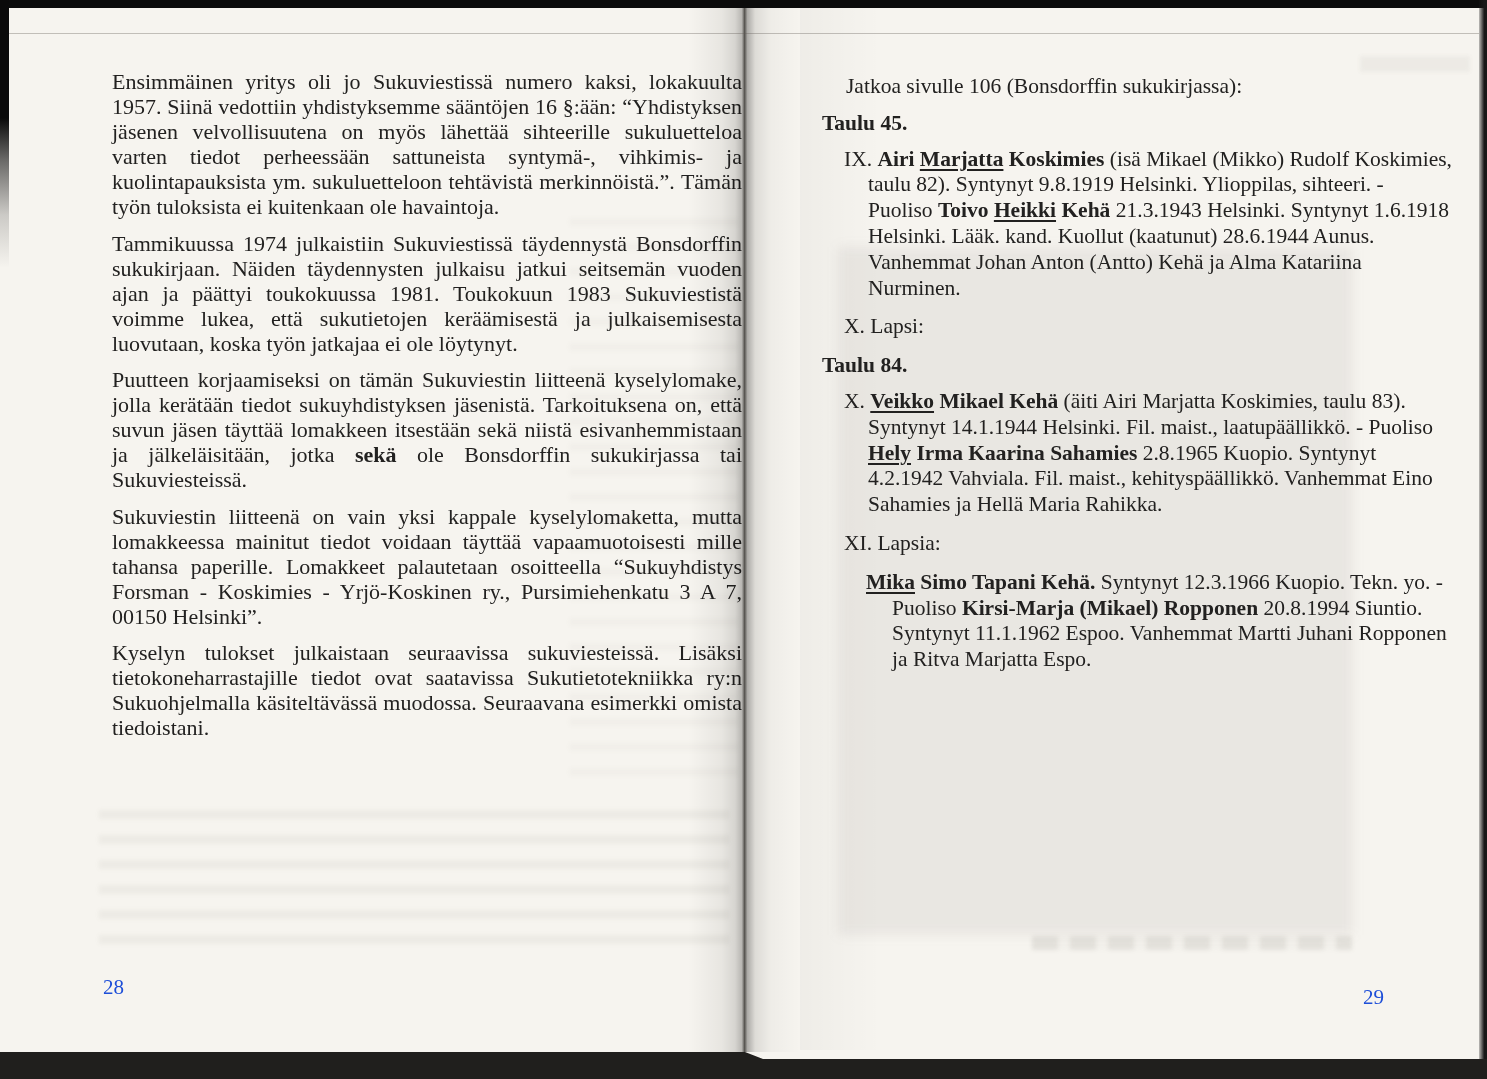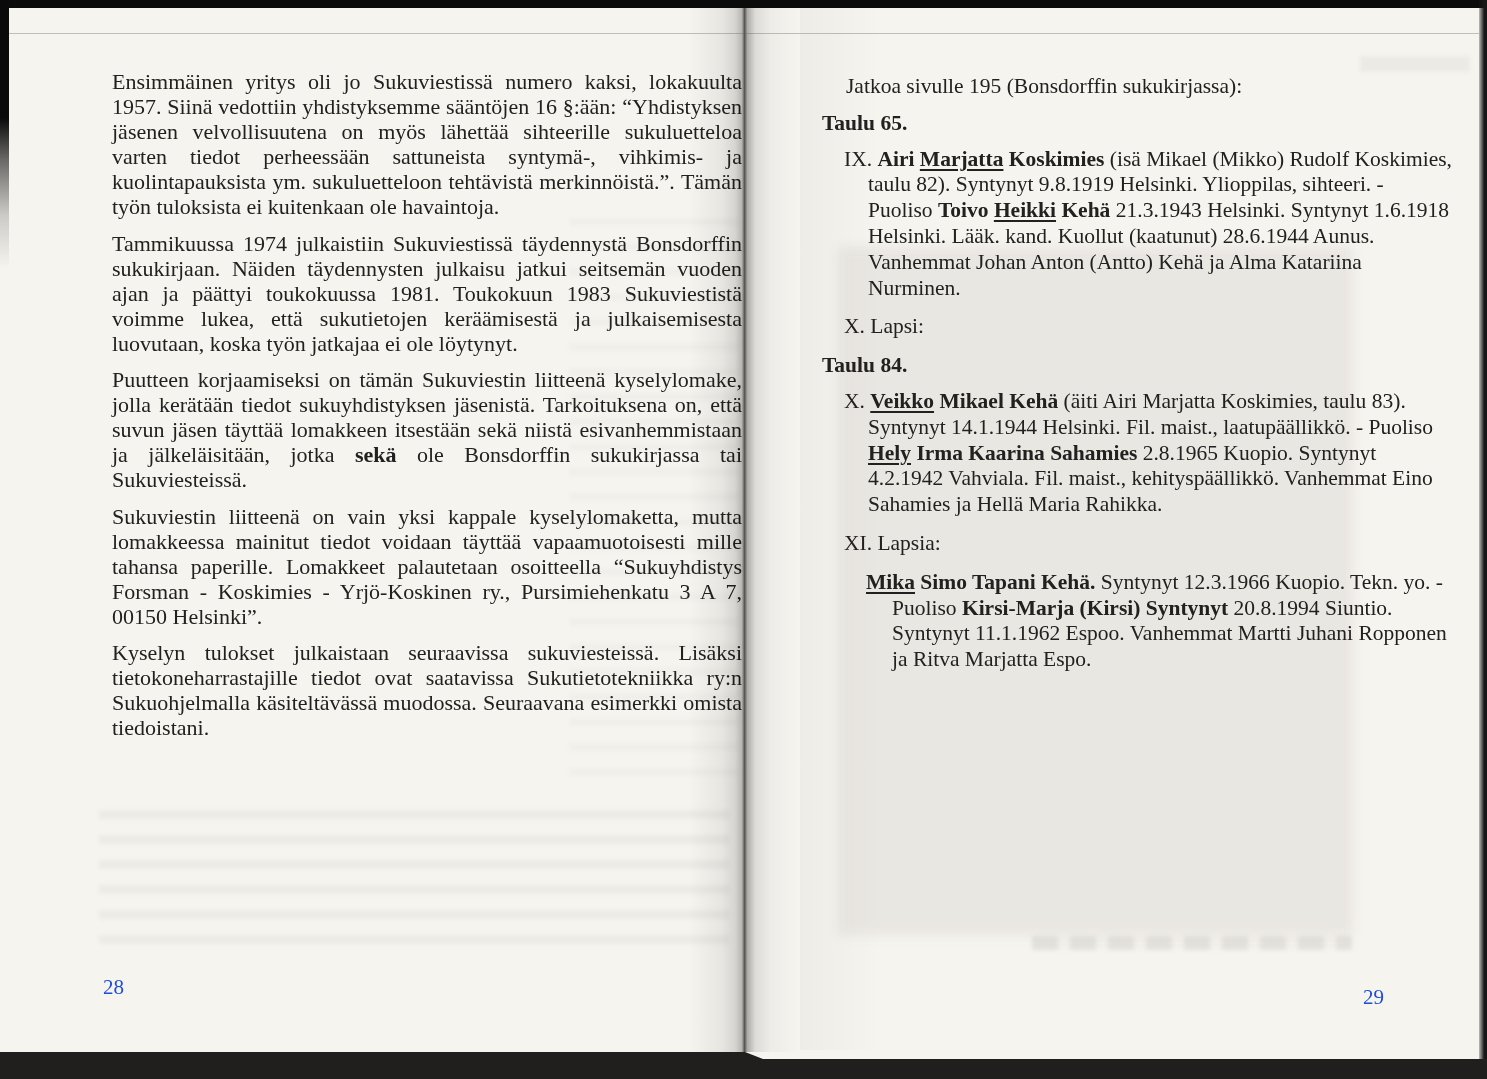--- a/index.html
+++ b/index.html
@@ -90,28 +90,28 @@
     </div>
     <div class="pageno pageno-left">28</div>
   </div>
 
   <div class="page page-right">
     <div class="right-soft"></div>
     <div class="gray-region"></div>
     <div class="ghost ghost-right"></div>
     <div class="ghost-right2" style="position:absolute;"></div>
     <div class="right-text">
-      <p class="intro"><span>Jatkoa sivulle 195 (Bonsdorffin sukukirjassa):</span></p>
-      <p class="heading"><span class="b">Taulu 65.</span></p>
+      <p class="intro"><span>Jatkoa sivulle 106 (Bonsdorffin sukukirjassa):</span></p>
+      <p class="heading"><span class="b">Taulu 45.</span></p>
       <p class="entry"><span>IX. </span><span class="b">Airi </span><span class="b u">Marjatta</span><span class="b"> Koskimies</span><span> (isä Mikael (Mikko) Rudolf Koskimies, taulu 82). Syntynyt 9.8.1919 Helsinki. Ylioppilas, sihteeri. - Puoliso </span><span class="b">Toivo </span><span class="b u">Heikki</span><span class="b"> Kehä</span><span> 21.3.1943 Helsinki. Syntynyt 1.6.1918 Helsinki. Lääk. kand. Kuollut (kaatunut) 28.6.1944 Aunus. Vanhemmat Johan Anton (Antto) Kehä ja Alma Katariina Nurminen.</span></p>
       <p class="label"><span>X. Lapsi:</span></p>
       <p class="heading"><span class="b">Taulu 84.</span></p>
       <p class="entry"><span>X. </span><span class="b u">Veikko</span><span class="b"> Mikael Kehä</span><span> (äiti Airi Marjatta Koskimies, taulu 83). Syntynyt 14.1.1944 Helsinki. Fil. maist., laatupäällikkö. - Puoliso </span><span class="b u">Hely</span><span class="b"> Irma Kaarina Sahamies</span><span> 2.8.1965 Kuopio. Syntynyt 4.2.1942 Vahviala. Fil. maist., kehityspäällikkö. Vanhemmat Eino Sahamies ja Hellä Maria Rahikka.</span></p>
       <p class="label"><span>XI. Lapsia:</span></p>
-      <p class="child-entry"><span class="b u">Mika</span><span class="b"> Simo Tapani Kehä.</span><span> Syntynyt 12.3.1966 Kuopio. Tekn. yo. - Puoliso </span><span class="b">Kirsi-Marja (Kirsi) Syntynyt</span><span> 20.8.1994 Siuntio. Syntynyt 11.1.1962 Espoo. Vanhemmat Martti Juhani Ropponen ja Ritva Marjatta Espo.</span></p>
+      <p class="child-entry"><span class="b u">Mika</span><span class="b"> Simo Tapani Kehä.</span><span> Syntynyt 12.3.1966 Kuopio. Tekn. yo. - Puoliso </span><span class="b">Kirsi-Marja (Mikael) Ropponen</span><span> 20.8.1994 Siuntio. Syntynyt 11.1.1962 Espoo. Vanhemmat Martti Juhani Ropponen ja Ritva Marjatta Espo.</span></p>
     </div>
     <div class="pageno pageno-right">29</div>
   </div>
 
   <div class="gutter"></div>
   <div class="page-top-line"></div>
   <div class="edge-top"></div>
   <div class="edge-left"></div>
   <div class="edge-right"></div>
   <div class="edge-bottom"></div>

